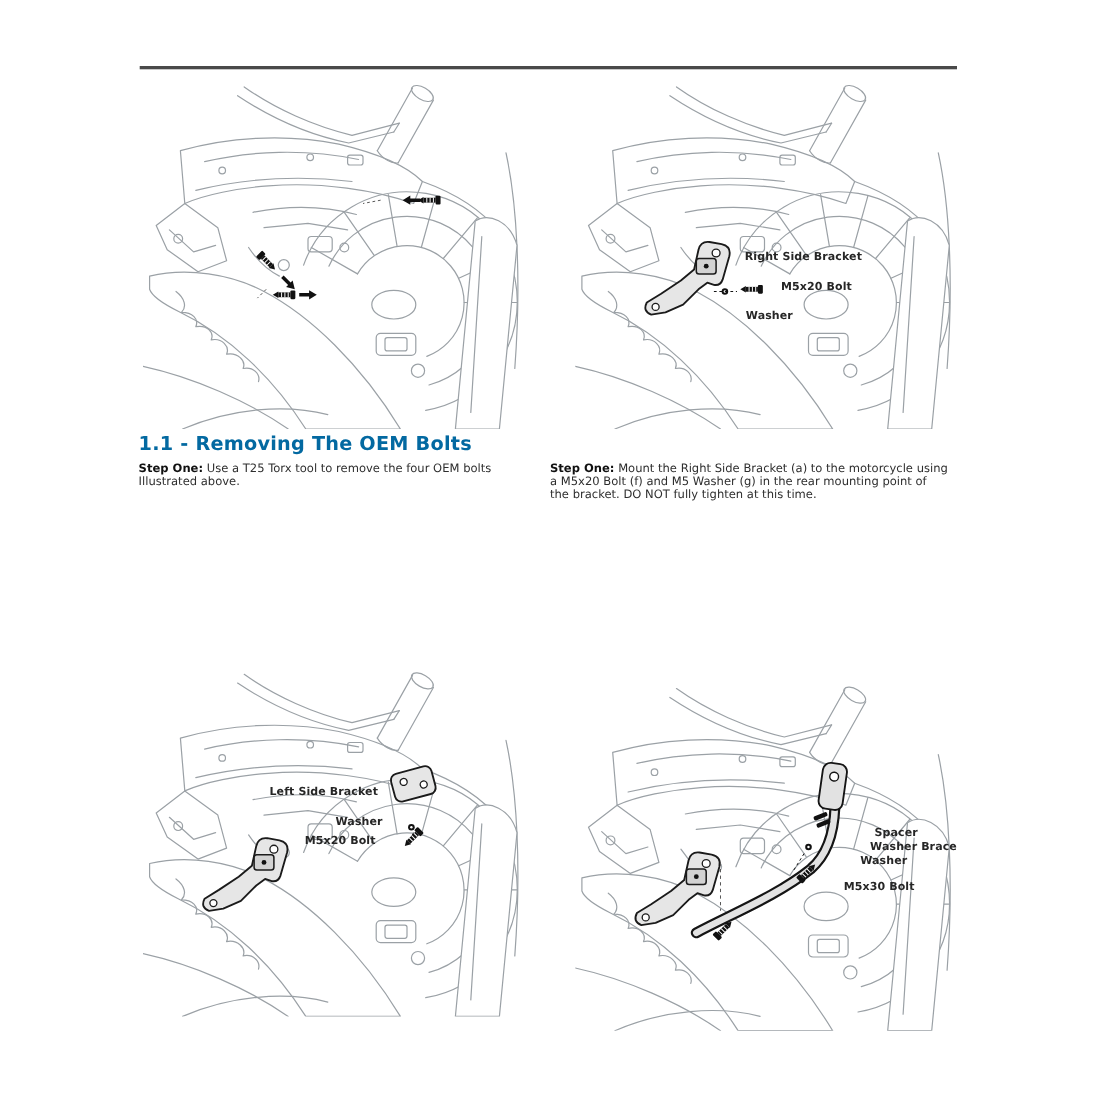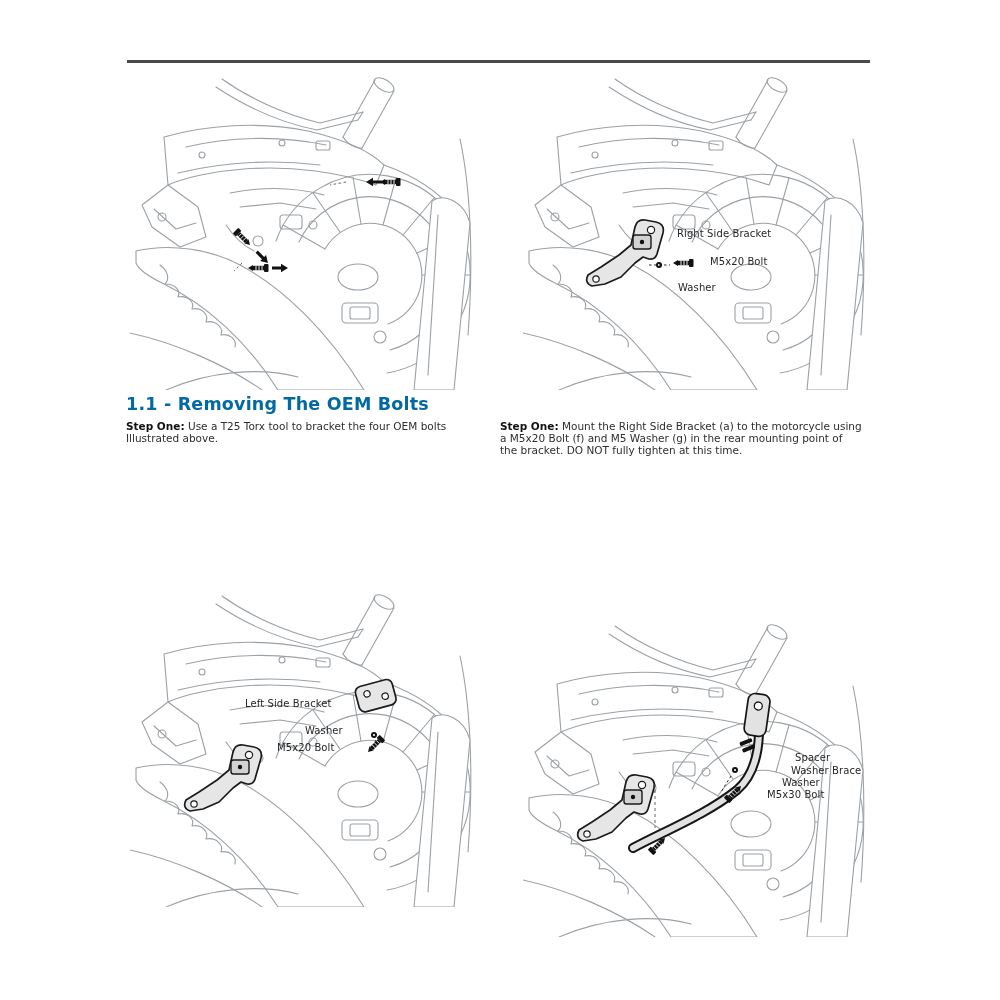--- a/index.html
+++ b/index.html
@@ -4,21 +4,21 @@
 <style>
   html,body{margin:0;padding:0;background:#ffffff;}
   .page{
     position:relative;width:1000px;height:1000px;background:#ffffff;
     font-family:"DejaVu Sans","Liberation Sans",sans-serif;overflow:hidden;
   }
   .rule{position:absolute;left:127px;top:60px;width:743px;height:3px;background:#4a4a4a;}
   .panel{position:absolute;width:345px;height:315px;margin:0;}
   .panel svg{position:absolute;left:0;top:0;}
   .plabel{
-    position:absolute;font-size:10px;font-weight:400;color:#262626;
+    position:absolute;font-size:10px;font-weight:700;color:#262626;
     white-space:nowrap;line-height:11px;letter-spacing:.1px;
   }
   .sec-title{
     position:absolute;font-size:17.5px;font-weight:800;color:#0369a1;
     letter-spacing:.2px;white-space:nowrap;margin:0;
   }
   .step{
     position:absolute;font-size:10.5px;color:#2e2e2e;line-height:12px;
     margin:0;text-align:left;
   }
@@ -144,25 +144,25 @@
         <path d="M126,190 L147,190" stroke="#111" stroke-width="0.9" stroke-dasharray="2.5,2.5"></path>
         <use href="#bolt-g" transform="translate(150,188)"></use>
       </g>
     </svg>
     <div class="plabel" style="left:154px;top:153px">Right Side Bracket</div>
     <div class="plabel" style="left:187px;top:181px">M5x20 Bolt</div>
     <div class="plabel" style="left:155px;top:207px">Washer</div>
   </figure>
 
   <h2 class="sec-title" style="left:126px;top:394px">1.1 - Removing The OEM Bolts</h2>
-  <p class="step" style="left:126px;top:420px;width:360px"><b>Step One:</b><span> Use a T25 Torx tool to bracket the four OEM bolts Illustrated above.</span></p>
+  <p class="step" style="left:126px;top:420px;width:360px"><b>Step One:</b><span> Use a T25 Torx tool to remove the four OEM bolts Illustrated above.</span></p>
 
   <p class="step" style="left:500px;top:420px;width:362px"><b>Step One:</b><span> Mount the Right Side Bracket (a) to the motorcycle using a M5x20 Bolt (f) and M5 Washer (g) in the rear mounting point of the bracket. DO NOT fully tighten at this time.</span></p>
 
-  <figure class="panel" style="left:130px;top:592px">
+  <figure class="panel" style="left:130px;top:609px">
     <svg width="345" height="315" viewBox="0 0 345 315">
       <use href="#moto-base"></use>
       <g>
         <use href="#bracket-g" transform="translate(53,140)"></use>
         <g transform="translate(224,96) rotate(-15)">
           <rect width="38" height="26" rx="6" fill="#e6e6e6" stroke="#1b1b1b" stroke-width="1.7"></rect>
           <circle cx="11" cy="9" r="3.2" fill="#fff" stroke="#1b1b1b" stroke-width="1.2"></circle>
           <circle cx="28" cy="16" r="3.2" fill="#fff" stroke="#1b1b1b" stroke-width="1.2"></circle>
         </g>
         <use href="#washer-g" transform="translate(244,143)"></use>
@@ -196,16 +196,16 @@
         <use href="#washer-g" transform="translate(212,148)"></use>
         <path d="M208,154 L198,170" stroke="#111" stroke-width="0.9" stroke-dasharray="2.5,2.5"></path>
         <path d="M132,162 L132,206" stroke="#555" stroke-width="0.9" stroke-dasharray="3,3"></path>
         <use href="#bolt-g" transform="translate(218,164) rotate(135)"></use>
         <use href="#bolt-g" transform="translate(142,216) rotate(135)"></use>
       </g>
     </svg>
     <div class="plabel" style="left:272px;top:130px">Spacer</div>
     <div class="plabel" style="left:268px;top:143px">Washer Brace</div>
     <div class="plabel" style="left:259px;top:155px">Washer</div>
-    <div class="plabel" style="left:244px;top:167px">M5x30 Bolt</div>
+    <div class="plabel" style="left:244px;top:179px">M5x30 Bolt</div>
   </figure>
 
 </div>
 
 </body></html>

